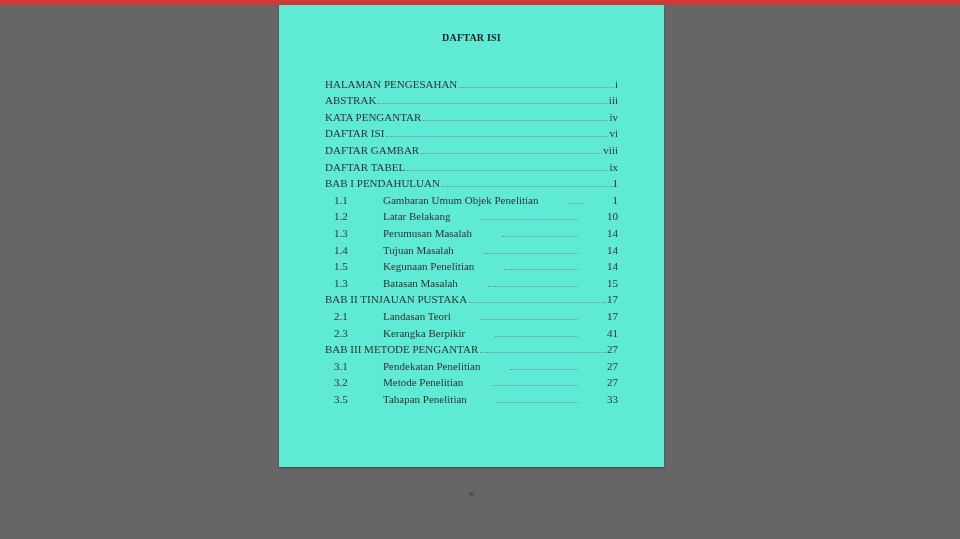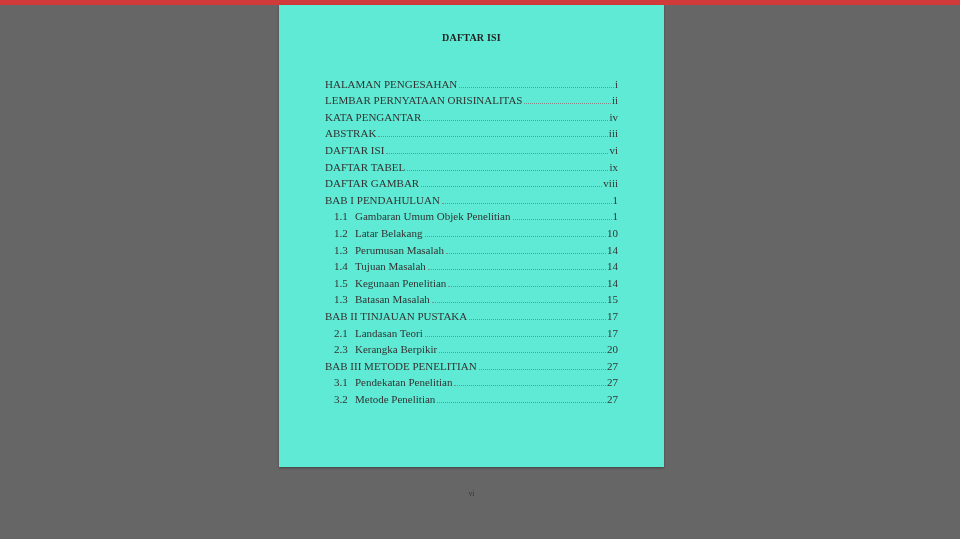--- a/index.html
+++ b/index.html
@@ -25,21 +25,21 @@
   }
   .toc {
     position:absolute; left:46px; right:46px; top:68px;
   }
   .row {
     display:flex; align-items:flex-end;
     height:16.6px;
     font-size:11px; color:#333;
     white-space:nowrap;
   }
-  .row.sub { padding-left:9px; }
+  .row.sub { padding-left:9px;gap:28px; }
   .num { width:21px; flex:0 0 21px; }
   .label { flex:0 0 auto; padding-right:2px; }
   .dots {
     flex:1 1 auto; border-bottom:1px dotted #888;
     margin-bottom:2px; height:0;
   }
   .pg { flex:0 0 auto; padding-left:1px; }
   .footer {
     position:absolute; left:0; width:100%; top:485px;
     text-align:center; font-size:7.2px; color:#333;
@@ -52,48 +52,43 @@
 
 <div class="page">
   <div class="title">DAFTAR ISI</div>
   <div class="toc" id="toc">
       <div class="row">
         <span class="label">HALAMAN PENGESAHAN</span>
         <span class="dots"></span>
         <span class="pg">i</span>
       </div>
       <div class="row">
-        <span class="label">LEMBAR PERNYATAAN ORISINALITAS</span>
+        <span class="label">ABSTRAK</span>
         <span class="dots"></span>
-        <span class="pg">ii</span>
+        <span class="pg">iii</span>
       </div>
       <div class="row">
         <span class="label">KATA PENGANTAR</span>
         <span class="dots"></span>
         <span class="pg">iv</span>
       </div>
       <div class="row">
-        <span class="label">ABSTRAK</span>
-        <span class="dots"></span>
-        <span class="pg">iii</span>
-      </div>
-      <div class="row">
         <span class="label">DAFTAR ISI</span>
         <span class="dots"></span>
         <span class="pg">vi</span>
       </div>
       <div class="row">
+        <span class="label">DAFTAR GAMBAR</span>
+        <span class="dots"></span>
+        <span class="pg">viii</span>
+      </div>
+      <div class="row">
         <span class="label">DAFTAR TABEL</span>
         <span class="dots"></span>
         <span class="pg">ix</span>
-      </div>
-      <div class="row">
-        <span class="label">DAFTAR GAMBAR</span>
-        <span class="dots"></span>
-        <span class="pg">viii</span>
       </div>
       <div class="row">
         <span class="label">BAB I PENDAHULUAN</span>
         <span class="dots"></span>
         <span class="pg">1</span>
       </div>
       <div class="row sub">
         <span class="num">1.1</span>
         <span class="label">Gambaran Umum Objek Penelitian</span>
         <span class="dots"></span>
@@ -137,34 +132,40 @@
       <div class="row sub">
         <span class="num">2.1</span>
         <span class="label"> Landasan Teori</span>
         <span class="dots"></span>
         <span class="pg">17</span>
       </div>
       <div class="row sub">
         <span class="num">2.3</span>
         <span class="label">Kerangka Berpikir</span>
         <span class="dots"></span>
-        <span class="pg">20</span>
+        <span class="pg">41</span>
       </div>
       <div class="row">
-        <span class="label">BAB III METODE PENELITIAN</span>
+        <span class="label">BAB III METODE PENGANTAR</span>
         <span class="dots"></span>
         <span class="pg">27</span>
       </div>
       <div class="row sub">
         <span class="num">3.1</span>
         <span class="label">Pendekatan Penelitian</span>
         <span class="dots"></span>
         <span class="pg">27</span>
       </div>
       <div class="row sub">
         <span class="num">3.2</span>
         <span class="label">Metode Penelitian</span>
         <span class="dots"></span>
         <span class="pg">27</span>
       </div>
+      <div class="row sub">
+        <span class="num">3.5</span>
+        <span class="label">Tahapan Penelitian</span>
+        <span class="dots"></span>
+        <span class="pg">33</span>
+      </div>
     </div>
   <div class="footer">vi</div>
 </div>
 
 </body></html>

